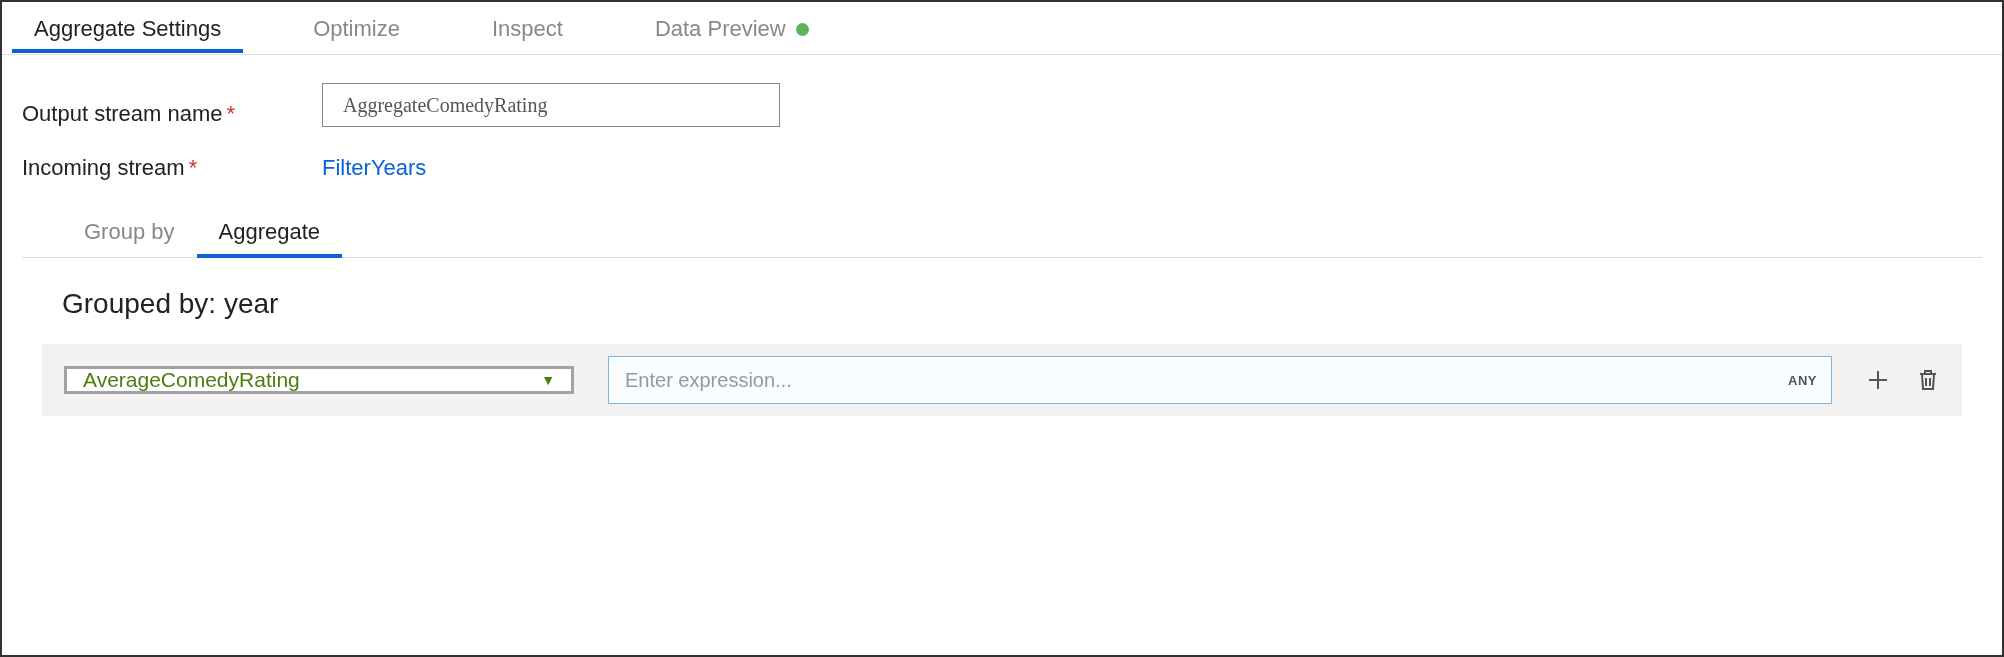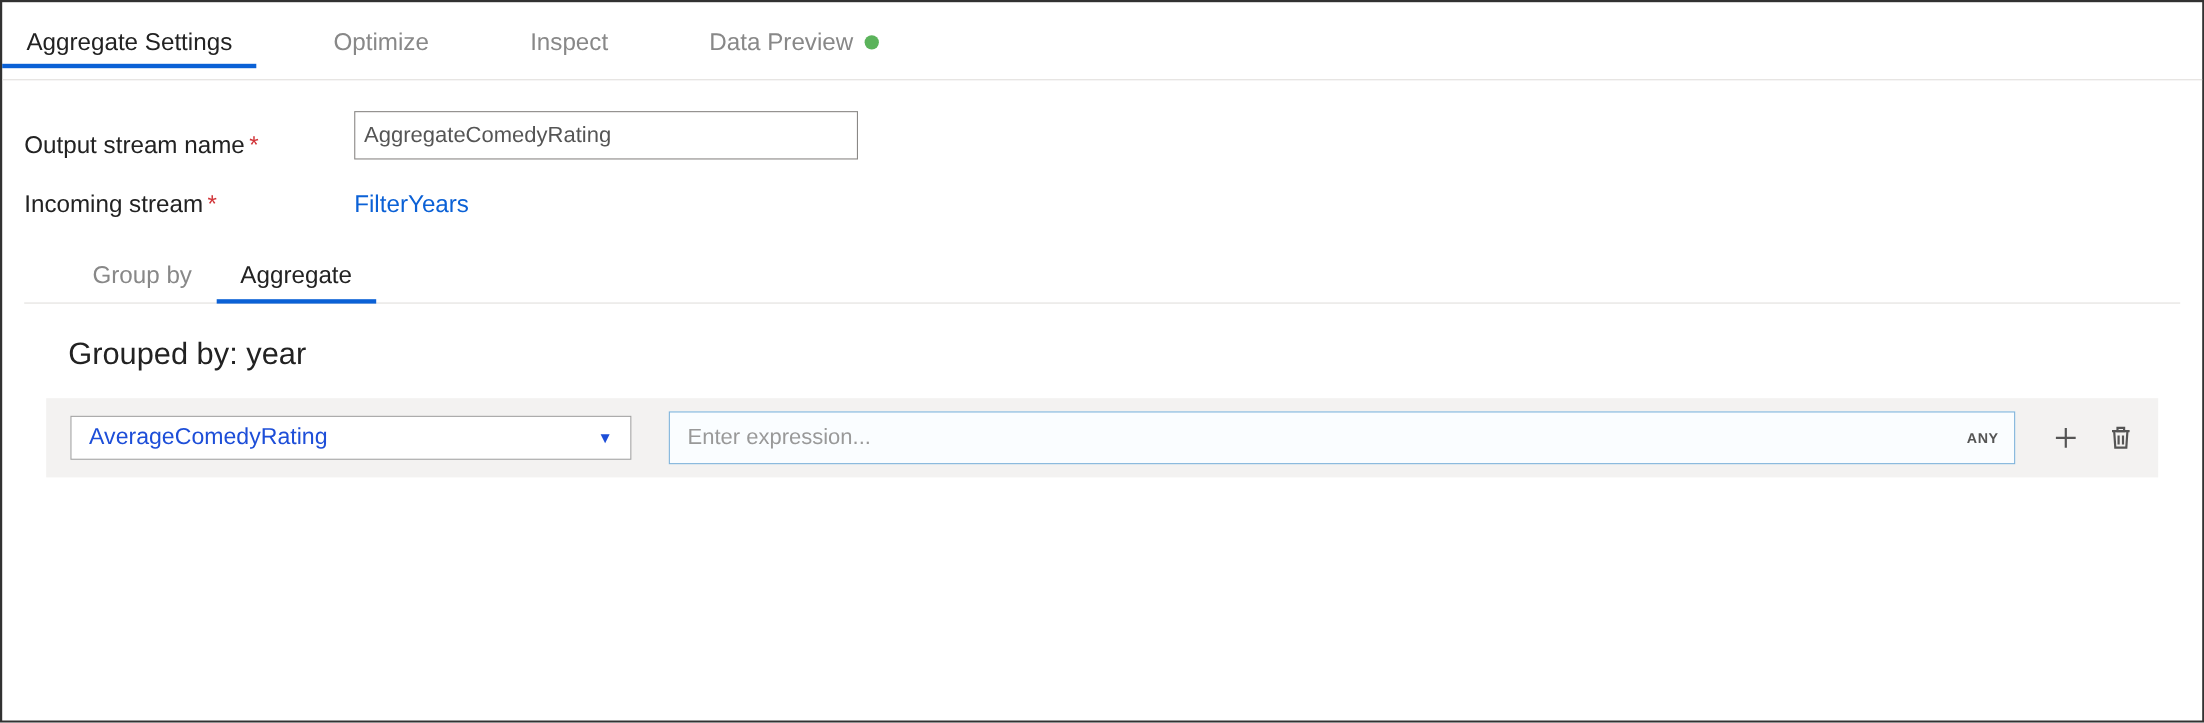--- a/index.html
+++ b/index.html
@@ -14,22 +14,23 @@
     border: 2px solid #323232;
     width: 2004px;
     height: 657px;
     padding: 0;
     position: relative;
   }
   .top-tabs {
     display: flex;
     align-items: center;
     border-bottom: 1px solid #e1dfdd;
+    padding-left: 10px;
     padding-right: 10px;
-    height: 71px;
+    height: 53px;
   }
   .top-tab {
     padding: 12px 22px 10px 22px;
     color: #888;
     cursor: pointer;
     display: flex;
     align-items: center;
     gap: 10px;
     font-size: 22px;
   }
@@ -61,24 +62,24 @@
     color: #222;
   }
   .required-star {
     color: #d13438;
     margin-left: 4px;
   }
   .text-input {
     width: 458px;
     height: 44px;
     border: 1px solid #8a8886;
-    padding: 0 8px;
+    padding: 0 20px;
     font-size: 20px;
     color: #555;
-    font-family: Liberation Sans, sans-serif;
+    font-family: Liberation Serif, serif;
   }
   .doc-group {
     display: flex;
     align-items: center;
     margin-left: 70px;
     gap: 20px;
   }
   .open-icon svg {
     width: 22px;
     height: 22px;
@@ -121,29 +122,29 @@
     margin: 24px 20px 0 20px;
     background: #f3f2f1;
     height: 72px;
     display: flex;
     align-items: center;
     padding: 0 22px;
     gap: 34px;
   }
   .col-select {
     background: #fff;
-    border: 1px solid #a3a3a3;
+    border: 3px solid #a3a3a3;
     width: 510px;
-    height: 40px;
+    height: 28px;
     display: flex;
     align-items: center;
     justify-content: space-between;
     padding: 0 16px;
     font-size: 21px;
-    color: #1d4ed8;
+    color: #4d7c0f;
     cursor: pointer;
   }
   .col-select .caret {
     font-size: 14px;
   }
   .expr-input-wrap {
     flex: 1;
     display: flex;
     align-items: center;
     background: #fafdff;

